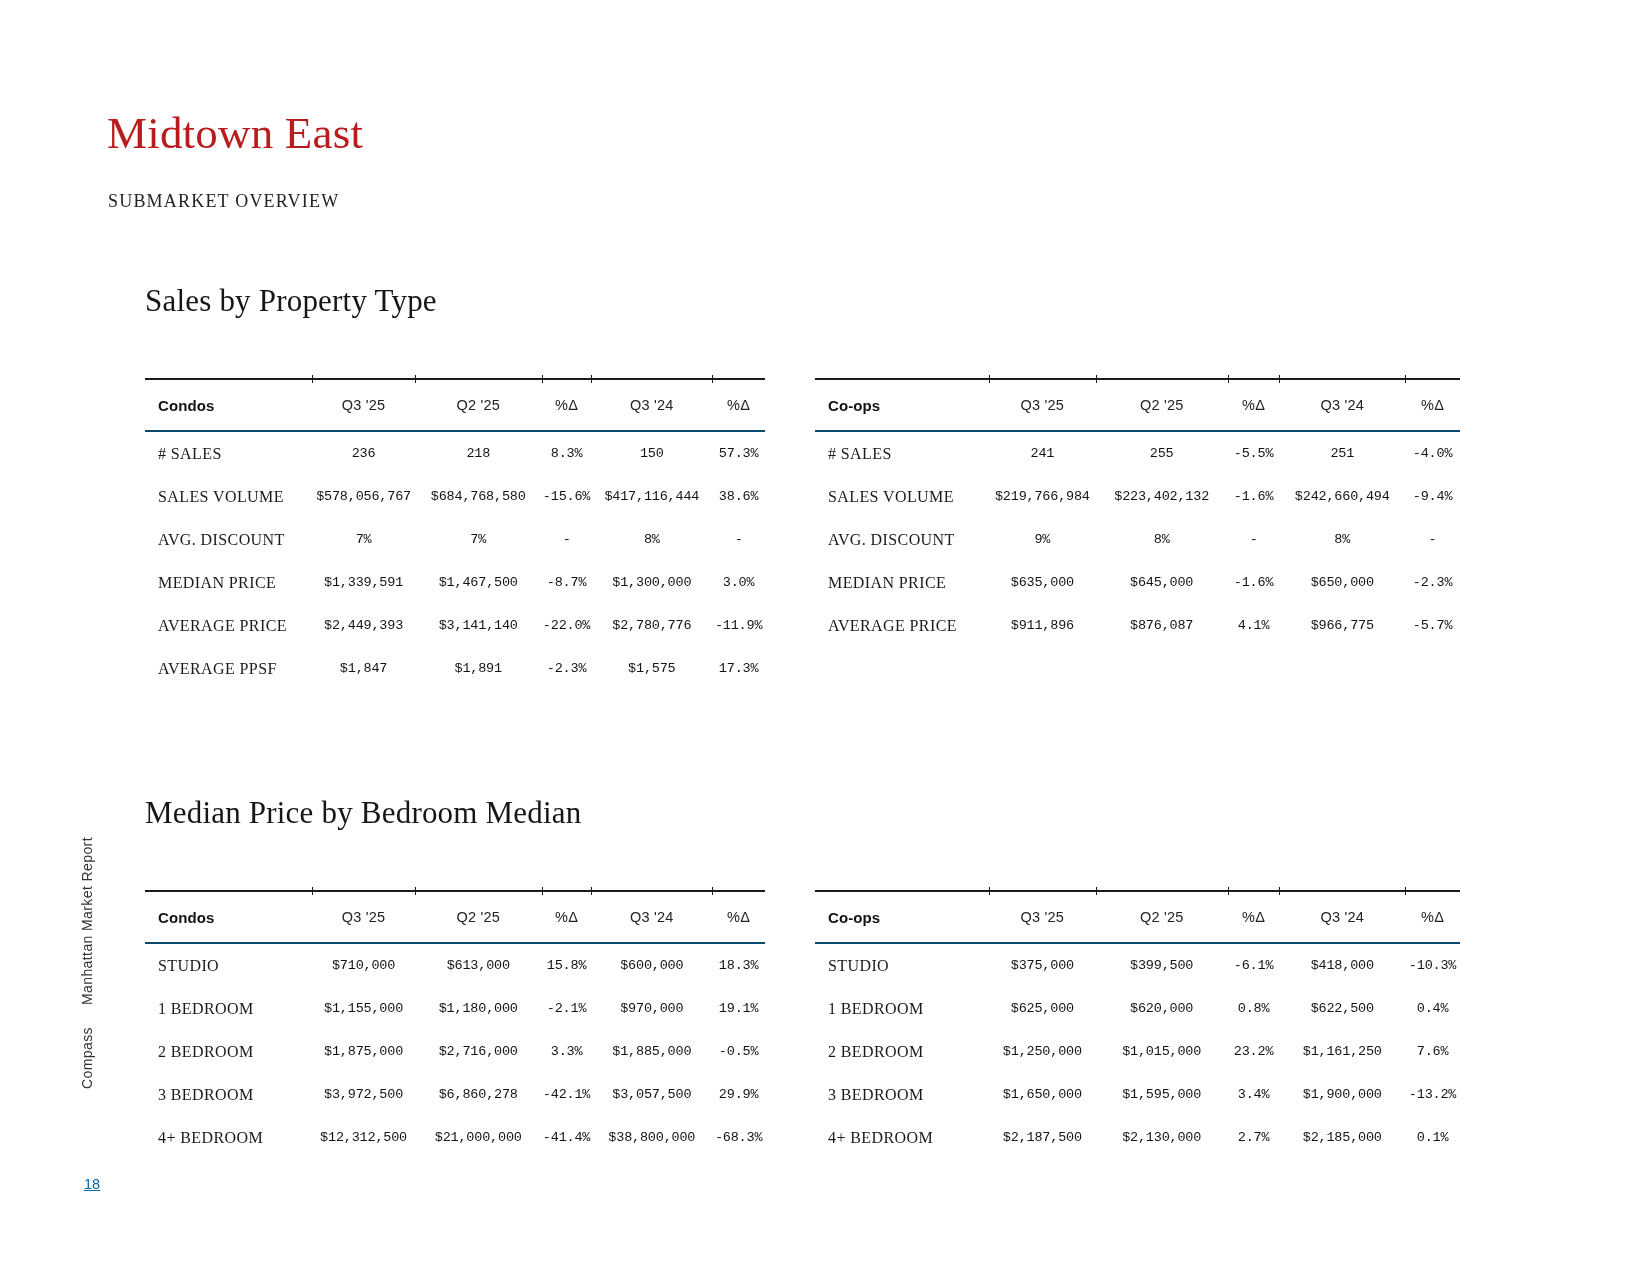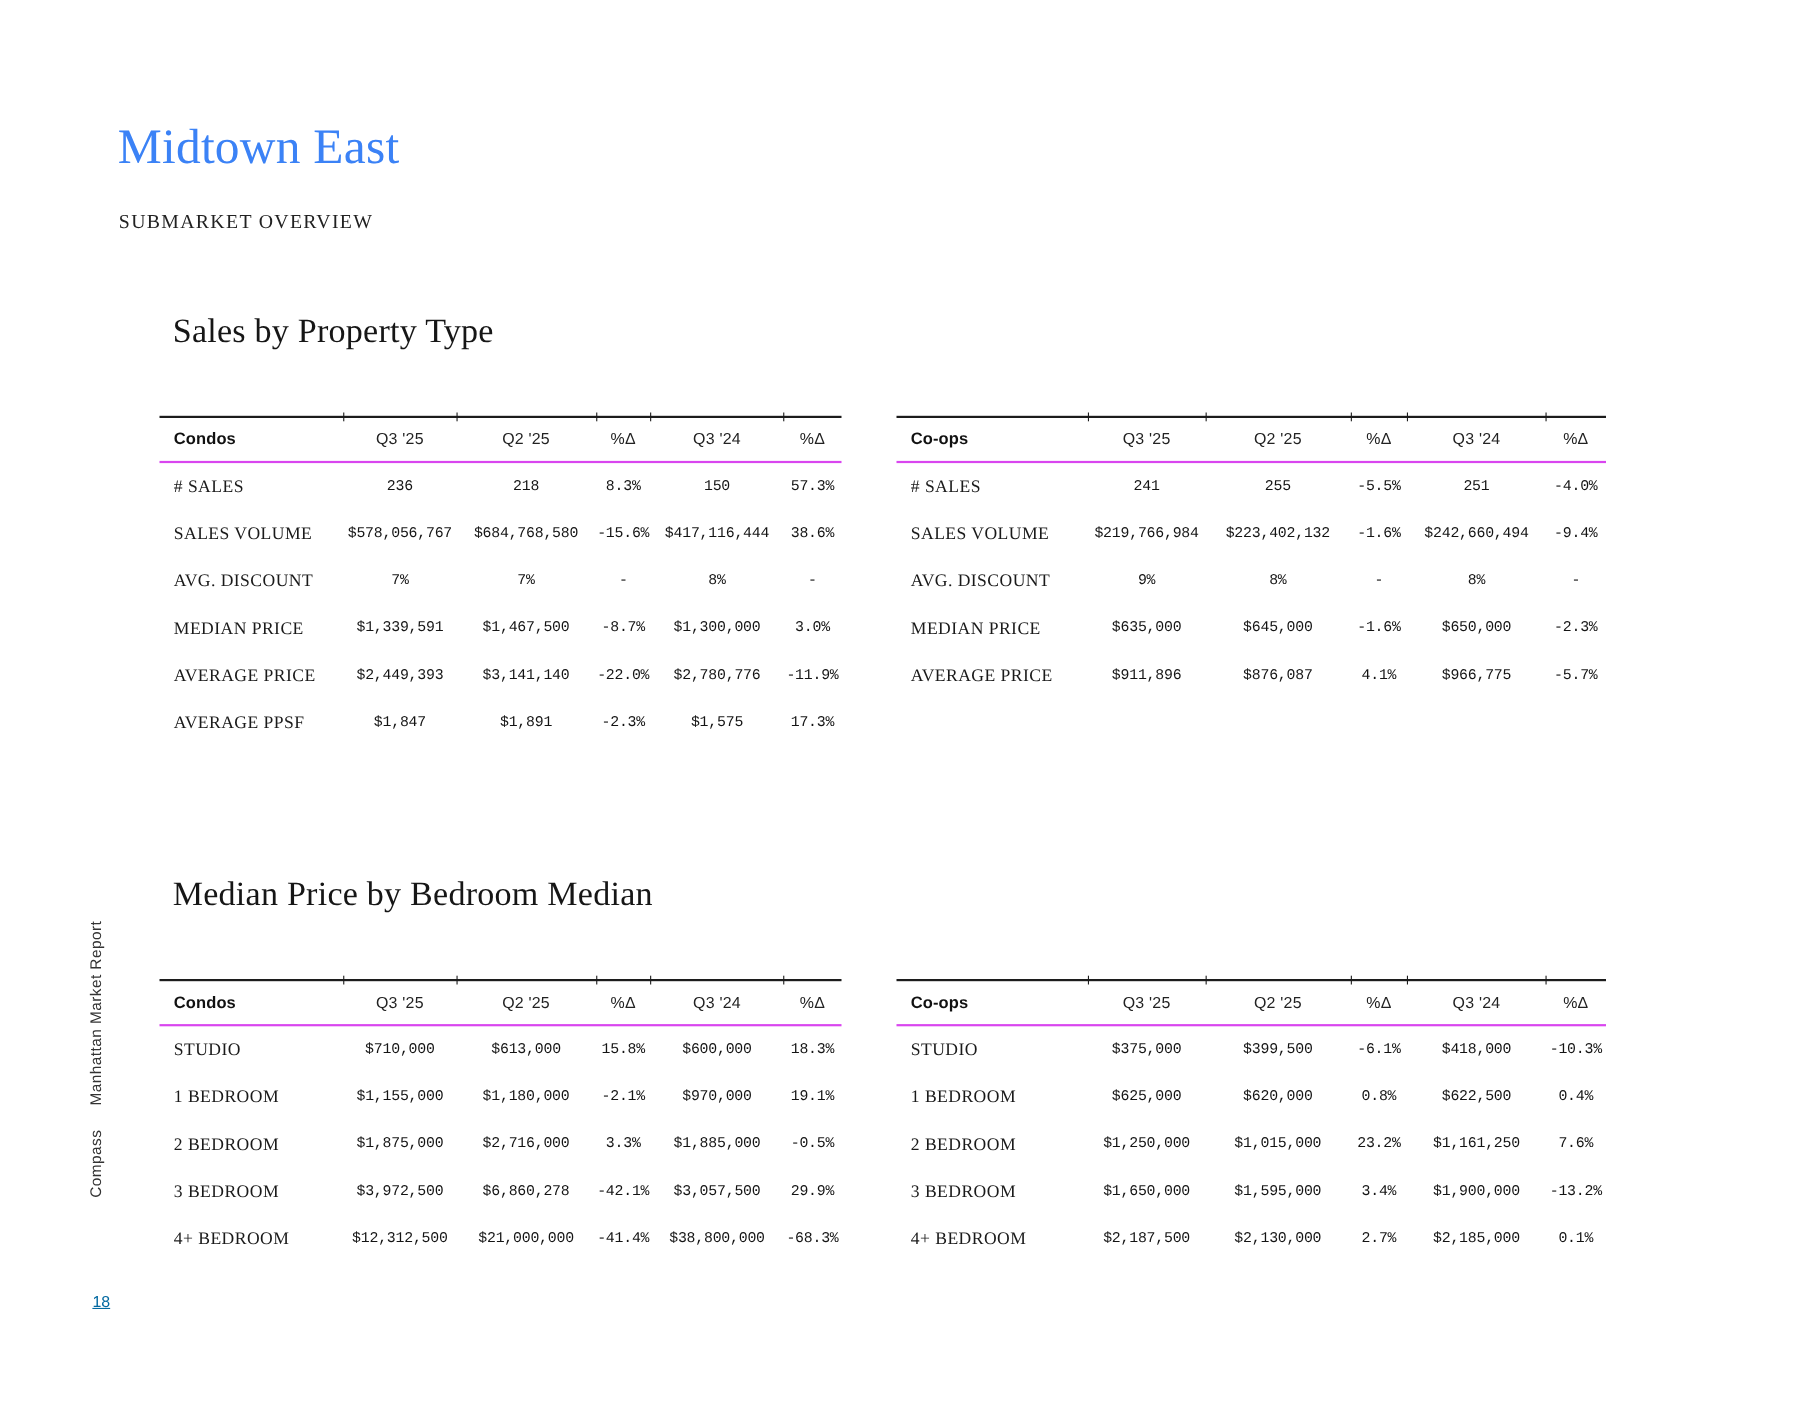--- a/index.html
+++ b/index.html
@@ -3,55 +3,55 @@
 <meta charset="utf-8">
 <style>
   * { margin: 0; padding: 0; box-sizing: border-box; }
   html, body { width: 1650px; height: 1275px; background: #ffffff; overflow: hidden; }
   body { position: relative; font-family: "Liberation Sans", sans-serif; color: #1a1a1a; }
 
   
   .page-title {
     position: absolute; left: 107px; top: 110px;
     font-family: "Liberation Serif", serif; font-weight: 500;
-    font-size: 45px; line-height: 1.05; color: #3b82f6; letter-spacing: 0.2px;
+    font-size: 45px; line-height: 1.05; color: #b91c1c; letter-spacing: 0.2px;
   }
   .page-subtitle {
     position: absolute; left: 108px; top: 191px;
     font-family: "Liberation Serif", serif; font-size: 18px;
     letter-spacing: 1.2px; color: #222;
   }
 
   
   .section-heading {
     position: absolute; left: 145px;
     font-family: "Liberation Serif", serif; font-weight: 500;
-    font-size: 31px; color: #161616; letter-spacing: 0.2px; margin-left: 12px;
+    font-size: 31px; color: #161616; letter-spacing: 0.2px;
   }
   #heading-sales  { top: 283px; }
   #heading-median { top: 795px; }
 
   
   .mtable { position: absolute; }
   #tbl-condos-sales { left: 145px; top: 378px; width: 620px; }
   #tbl-coops-sales  { left: 815px; top: 378px; width: 645px; }
   #tbl-condos-br    { left: 145px; top: 890px; width: 620px; }
   #tbl-coops-br     { left: 815px; top: 890px; width: 645px; }
 
   .trow {
     display: grid;
     grid-template-columns: 27% 16.5% 20.5% 8% 19.5% 8.5%;
     align-items: center;
     height: 43px;
   }
   .trow.thead {
     position: relative;
-    height: 43px;
+    height: 54px;
     border-top: 2px solid #1c1c1c;
-    border-bottom: 2px solid #d946ef;
+    border-bottom: 2px solid #0c4a6e;
   }
   .cell.lbl {
     padding-left: 13px;
     font-family: "Liberation Serif", serif;
     font-size: 16px; letter-spacing: 0.4px; color: #1a1a1a;
     white-space: nowrap;
   }
   .cell.group {
     font-family: "Liberation Sans", sans-serif;
     font-weight: bold; font-size: 15px; letter-spacing: 0.1px; color: #111;

